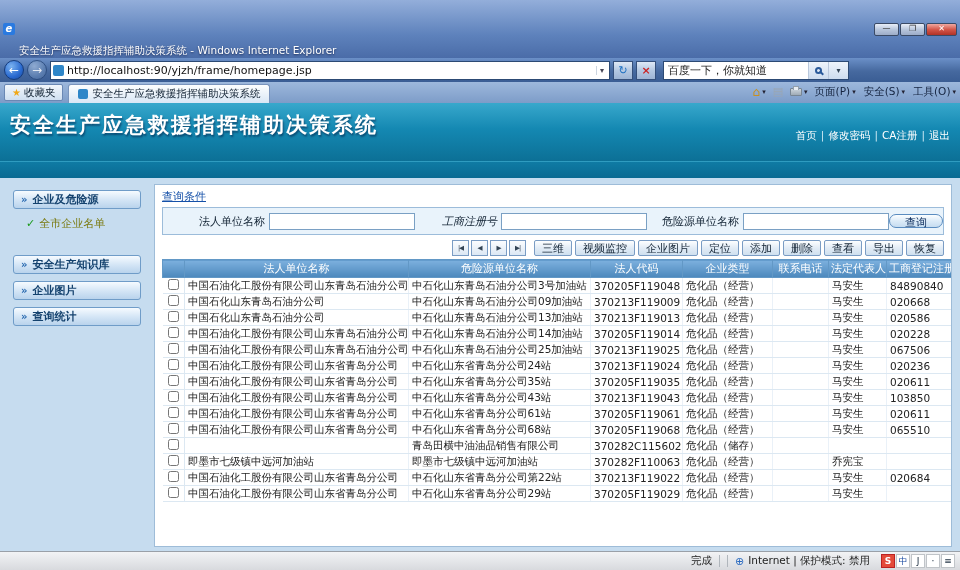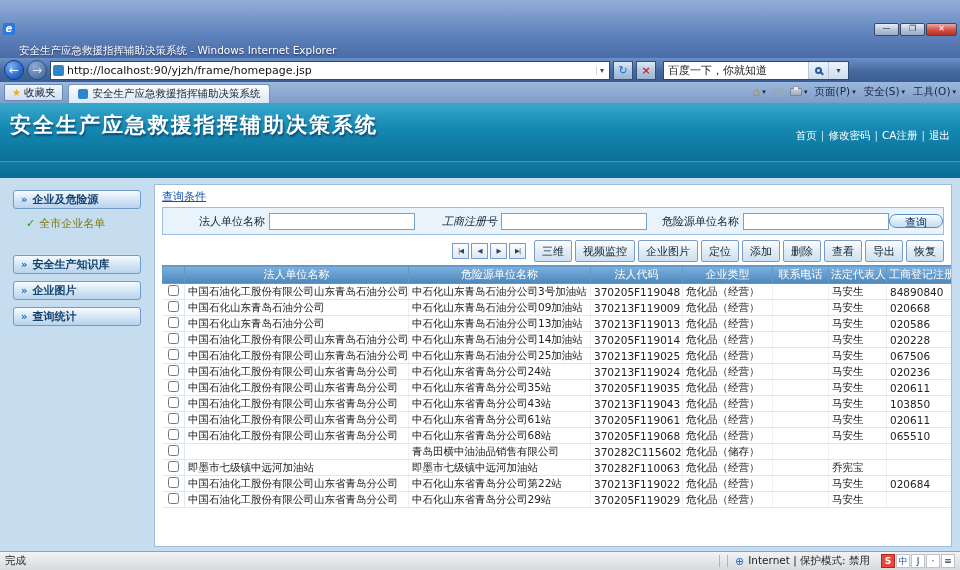--- a/index.html
+++ b/index.html
@@ -78,39 +78,39 @@
   .q-label.w2{width:86px;flex:0 0 auto;font-style:italic;}
   .q-label.w3{width:96px;flex:0 0 auto;}
   .q-input{width:146px;height:17px;border:1px solid #7aa0c4;font-size:11px;padding:0 3px;background:#fff;font-family:inherit;flex:0 0 auto;}
   select.q-input{padding:0;}
   .q-btn{width:54px;height:14px;margin-left:auto;border:1px solid #5a8cc0;border-radius:8px;background:linear-gradient(#fcfeff,#dcebf8 50%,#c6dcf0);font-size:11px;color:#0a2a5a;cursor:pointer;font-family:inherit;flex:0 0 auto;}
 
   .toolbar{display:flex;align-items:center;justify-content:flex-end;gap:3px;margin:5px 0 3px;}
   .pg-group{display:flex;gap:2px;margin-right:5px;}
   .pg-btn{width:17px;height:16px;border:1px solid #7a9cc4;background:linear-gradient(#fbfdff,#dce8f4);font-size:6.5px;display:flex;align-items:center;justify-content:center;color:#345;letter-spacing:-1px;cursor:pointer;}
   .tb-group{display:flex;gap:3px;}
-  .tb-btn{height:16px;border:1px solid #7a9cc4;border-radius:2px;background:linear-gradient(#fdfeff,#e2ecf6 50%,#cfe0ef);font-size:11px;color:#123;padding:10px 7px;display:flex;align-items:center;cursor:pointer;font-family:inherit;white-space:nowrap;}
+  .tb-btn{height:16px;border:1px solid #7a9cc4;border-radius:2px;background:linear-gradient(#fdfeff,#e2ecf6 50%,#cfe0ef);font-size:11px;color:#123;padding:4px 7px;display:flex;align-items:center;cursor:pointer;font-family:inherit;white-space:nowrap;}
 
   table.grid{width:100%;border-collapse:collapse;table-layout:fixed;}
   .grid th{background:linear-gradient(#7cb0de,#4c88bc);color:#fff;font-size:11px;font-weight:normal;height:18px;border:1px solid #6298c6;padding:0 2px;white-space:nowrap;overflow:hidden;}
   .grid td{font-size:10.5px;color:#222;height:16px;border-bottom:1px solid #dce8f2;border-right:1px solid #eaf1f8;padding:0 3px;white-space:nowrap;overflow:hidden;}
   .grid td.c-chk{text-align:center;border-right:1px solid #dce8f2;}
   .grid input[type=checkbox]{width:11px;height:11px;margin:0;}
 
   .table-footer{display:flex;align-items:center;height:17px;border:1px solid #b9cfe2;border-top:none;background:#e8f1f9;font-size:11px;color:#123;padding:0 5px;gap:4px;}
   .tf-spacer{flex:1.2;}
   .tf-end{flex:1;}
   .tf-goto-btn{height:15px;border:1px solid #7a9cc4;background:linear-gradient(#fdfeff,#dde9f4);font-size:10.5px;padding:0 7px;cursor:pointer;font-family:inherit;color:#123;}
   .tf-page-input{width:26px;height:14px;border:1px solid #7aa0c4;font-size:10.5px;text-align:center;font-family:inherit;}
   .tf-pages{margin-left:12px;}
 
   .sitefooter{flex:0 0 14px;background:#1183a9;color:#eaf6fb;font-size:10px;display:flex;align-items:center;justify-content:center;white-space:nowrap;overflow:hidden;}
 
   .statusbar{flex:0 0 19px;background:linear-gradient(#f2f3f5,#d8dade);border-top:1px solid #9aa0a8;display:flex;align-items:center;font-size:10.5px;color:#222;padding:0 5px;gap:7px;}
-  .sb-left{flex:1;}
+  .sb-left{flex:1;text-align:right;}
   .sb-sep{width:1px;height:12px;background:#b0b6bc;}
   .sb-zone{display:flex;align-items:center;gap:4px;white-space:nowrap;}
   .globe{color:#2a6ac0;font-size:11px;}
   .ime{display:flex;gap:1px;margin-left:4px;}
   .ime span{width:14px;height:14px;display:flex;align-items:center;justify-content:center;font-size:9px;background:#fff;border:1px solid #c0c4c8;color:#234;}
   .ime span:first-child{background:#e44a3a;color:#fff;font-weight:bold;border-color:#b22;}
   .ime span:nth-child(2){color:#1a4aa0;}
 </style>
 </head>
 <body>

